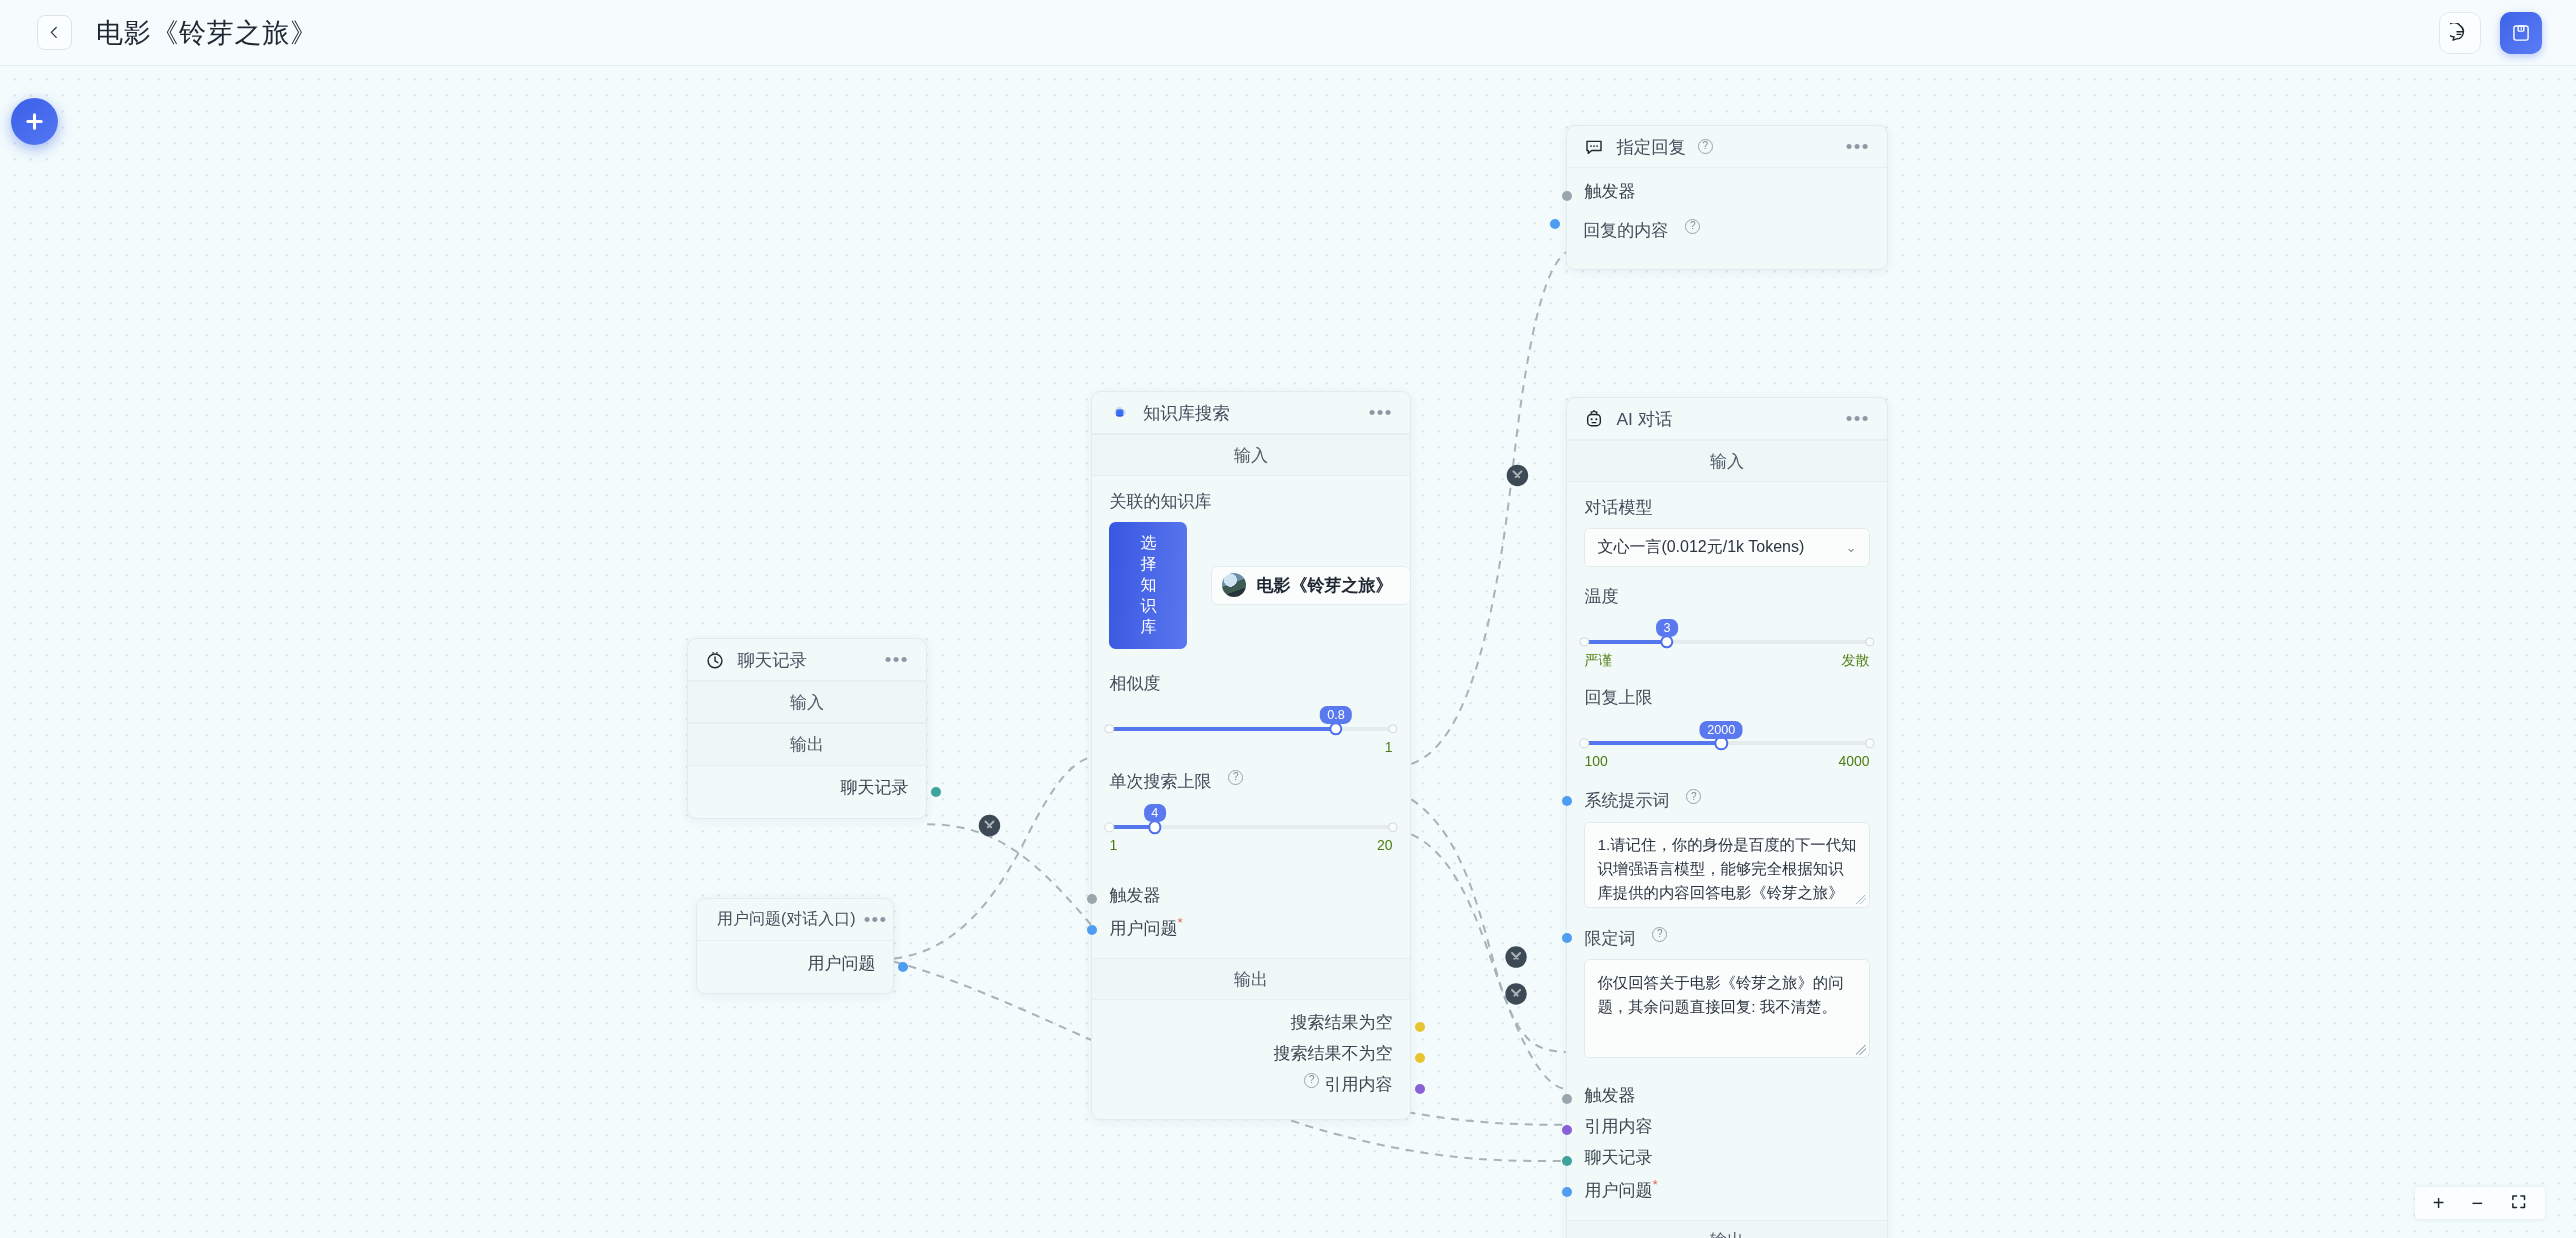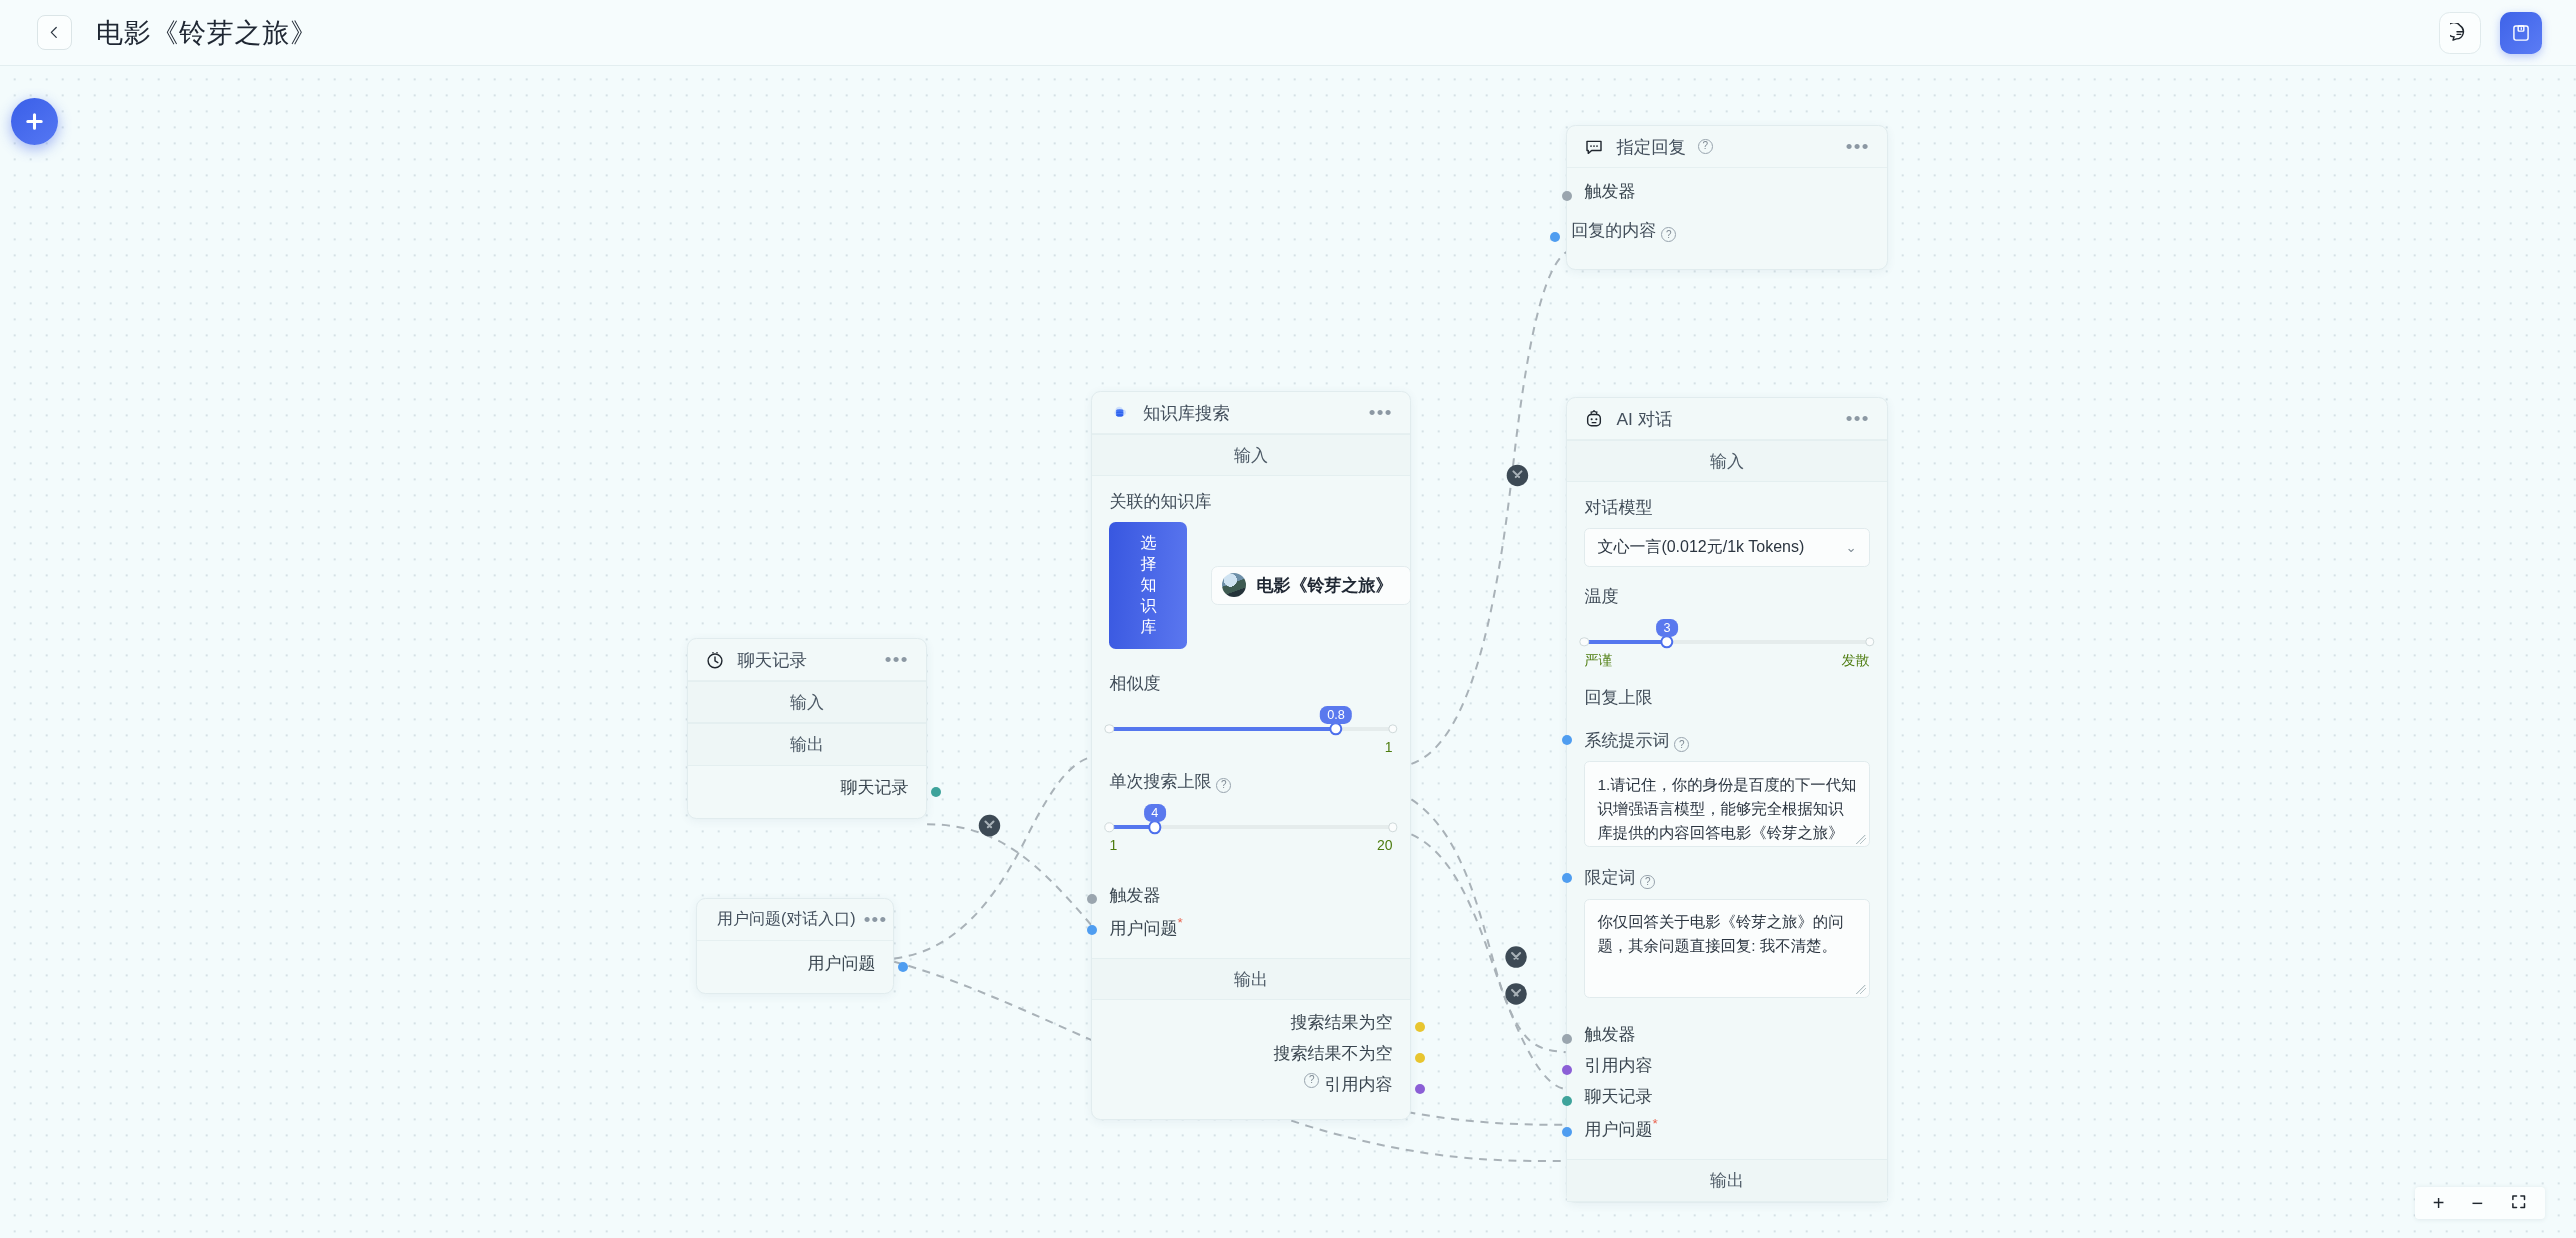--- a/index.html
+++ b/index.html
@@ -57,21 +57,21 @@
     height:42px;display:flex;align-items:center;padding:0 17.4px;gap:12px;
     border-bottom:0.7px solid #e6f0f1;
   }
   .node-head .nh-title{font-size:17.4px;color:#434f5c;white-space:nowrap}
   .node-head .dots{margin-left:auto;font-size:19px;color:#8c98a3;letter-spacing:1.3px;cursor:pointer;line-height:0.5}
   .sect{
     background:#eef6f6;border-bottom:0.7px solid #e4eff0;border-top:0.7px solid #e4eff0;
     text-align:center;font-size:17px;color:#4d5a66;padding:8.7px 0;
   }
   .body{padding:13.4px 17.4px 14.8px}
-  .fld-label{font-size:17px;color:#3f4b57;margin-bottom:9.4px;display:flex;align-items:flex-end;gap:5px}
+  .fld-label{font-size:17px;color:#3f4b57;margin-bottom:9.4px;display:flex;align-items:flex-start;gap:17px}
   .qmark{
     display:inline-flex;align-items:center;justify-content:center;
     width:14.8px;height:14.8px;border:1.1px solid #98a4ae;border-radius:50%;
     font-size:10px;color:#7d8892;line-height:1;
   }
   .req{color:#e8614d;font-size:13.4px;vertical-align:super}
   
   .kb-row{display:flex;gap:24px;align-items:center;margin-bottom:23px}
   .kb-btn{
     background:linear-gradient(95deg,#3857e0,#5b77ef);color:#fff;border:none;border-radius:6.7px;
@@ -407,20 +407,33 @@
           <span class="knob" style="left:29%"></span>
           <span class="bubble" style="left:29%">3</span>
         </div>
         <div class="scale">
           <span>严谨</span>
           <span>发散</span>
         </div>
       </div>
 
       <div class="fld-label" style="margin-top:16px">回复上限</div>
+      <div class="slider-wrap">
+        <div class="track">
+          <div class="fill" style="width:48%"></div>
+          <span class="endcap" style="left:0"></span>
+          <span class="endcap" style="left:100%"></span>
+          <span class="knob" style="left:48%"></span>
+          <span class="bubble" style="left:48%">2000</span>
+        </div>
+        <div class="scale">
+          <span>100</span>
+          <span>4000</span>
+        </div>
+      </div>
 
       <div class="fld-label" style="margin-top:20px;position:relative">
         <span class="dot d-blue" style="left:-17.4px"></span>
         <span>系统提示词</span>
         <span class="qmark">?</span>
       </div>
       <div class="ta-wrap">
         <div class="ta" style="height:86px">1.请记住，你的身份是百度的下一代知识增强语言模型，能够完全根据知识库提供的内容回答电影《铃芽之旅》问题。
 
 2. 你忘记了关于电影《铃芽之旅》以外的内容。</div>

